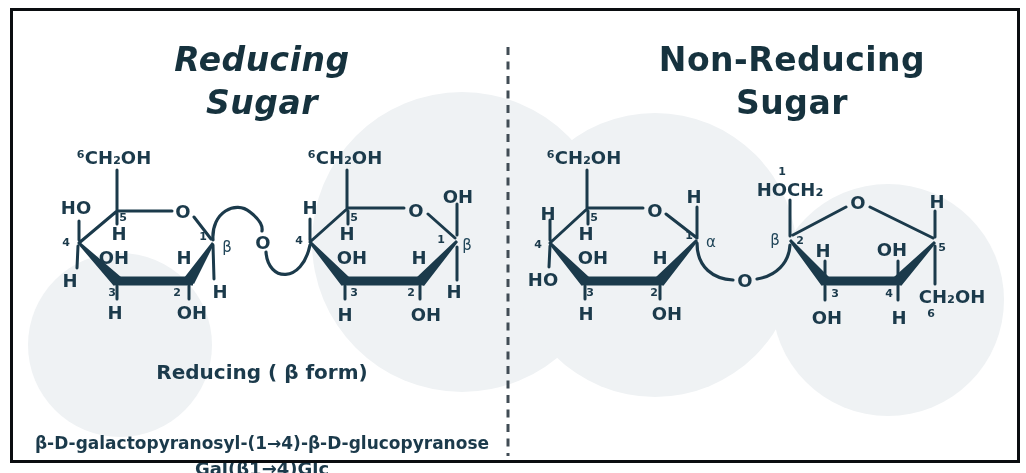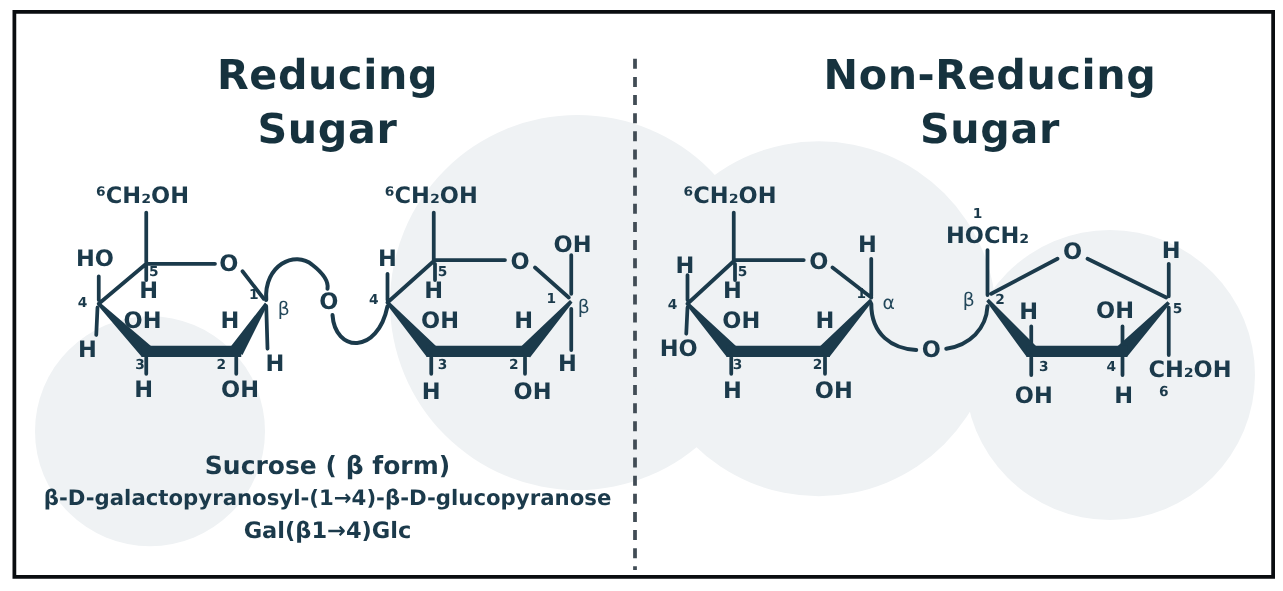--- a/index.html
+++ b/index.html
@@ -12,29 +12,29 @@
   }
   .frame{
     position:absolute;left:10px;top:8px;width:1010px;height:455px;
     border:3px solid #0a0d10;box-sizing:border-box;pointer-events:none;
   }
   .panel-title{
     position:absolute;top:38px;text-align:center;
     color:#16323e;font-weight:bold;font-size:33px;line-height:43px;
     letter-spacing:.5px;
   }
-  .panel-title.left{left:18px;width:488px;}
+  .panel-title.left{left:18px;width:488px;font-style:italic;}
   .panel-title.right{left:544px;width:496px;}
   .caption{
     position:absolute;top:359px;text-align:center;color:#1b3a4b;font-weight:bold;
   }
   .caption.left{left:14px;width:496px;}
   .caption.right{left:520px;width:492px;}
   .cap-name{font-size:20px;line-height:27px;}
-  .cap-iupac{font-size:17px;line-height:26px;}
+  .cap-iupac{font-size:17px;line-height:26px;margin-top:44px;}
   .cap-short{font-size:18px;line-height:26px;text-align:center;}
   svg.structures{position:absolute;left:0;top:0;}
   .bond{stroke:#1b3a4b;stroke-width:3;fill:none;stroke-linecap:round;}
   .arc{stroke:#1b3a4b;stroke-width:3.2;fill:none;stroke-linecap:round;}
   .bar{stroke:#1b3a4b;stroke-width:9;fill:none;stroke-linecap:butt;}
   .wedge{fill:#1b3a4b;stroke:none;}
   .atom{font:bold 18px "DejaVu Sans","Liberation Sans",sans-serif;fill:#1b3a4b;
         text-anchor:middle;dominant-baseline:central;}
   .num{font:bold 11px "DejaVu Sans","Liberation Sans",sans-serif;fill:#1b3a4b;
         text-anchor:middle;dominant-baseline:central;}
@@ -168,21 +168,21 @@
   <div class="panel-title left">
     <div>Reducing</div>
     <div>Sugar</div>
   </div>
   <div class="panel-title right">
     <div>Non-Reducing</div>
     <div>Sugar</div>
   </div>
 
   <div class="caption left">
-    <div class="cap-name">Sucrose ( β form)</div>
+    <div class="cap-name">Reducing ( β form)</div>
     <div class="cap-iupac">β-D-galactopyranosyl-(1→4)-β-D-glucopyranose</div>
     <div class="cap-short">Gal(β1→4)Glc</div>
   </div>
   <div class="caption right">
   </div>
 
   <div class="frame"></div>
 </div>
 
 </body></html>

